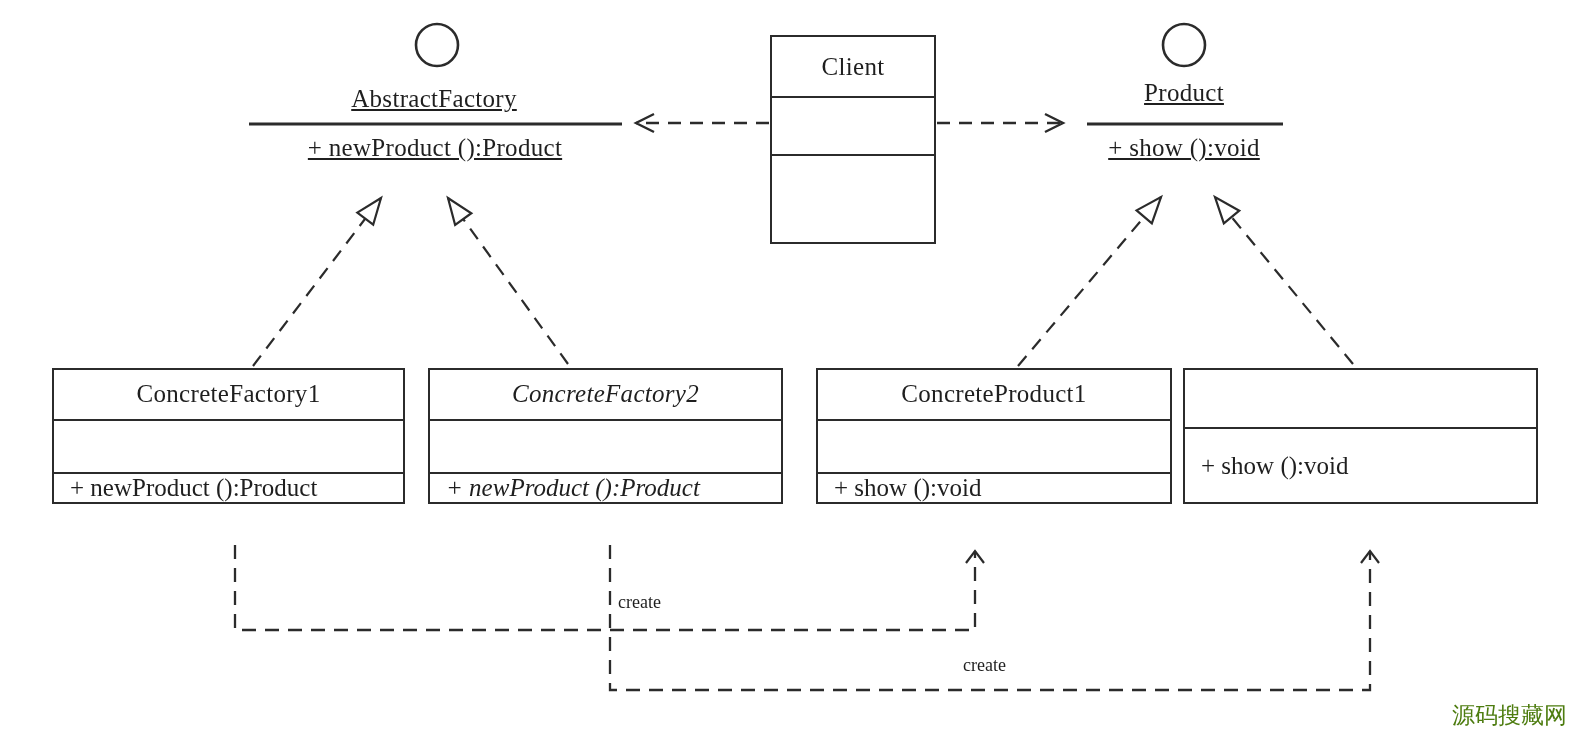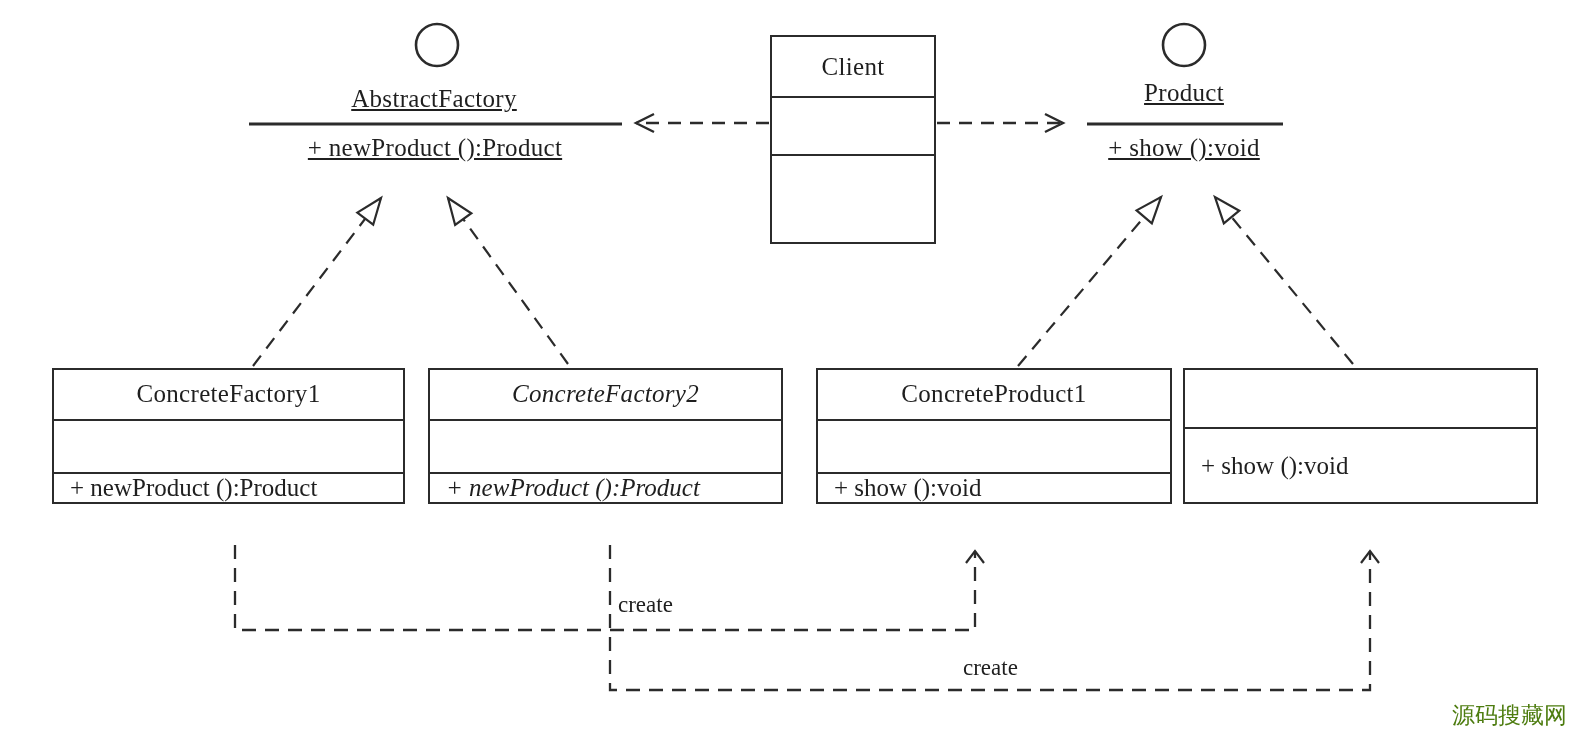--- a/index.html
+++ b/index.html
@@ -48,21 +48,21 @@
   .iface-label {
     position: absolute;
     transform: translateX(-50%);
     white-space: nowrap;
     font-size: 25px;
     letter-spacing: 0.3px;
     text-decoration: underline;
   }
   .create-label {
     position: absolute;
-    font-size: 23px;
+    font-size: 18px;
     white-space: nowrap;
   }
   #watermark {
     position: absolute;
     left: 1452px; top: 700px;
     font-size: 23px;
     color: #4d7c0f;
     font-family: "DejaVu Sans", "Liberation Sans", sans-serif;
     white-space: nowrap;
   }

